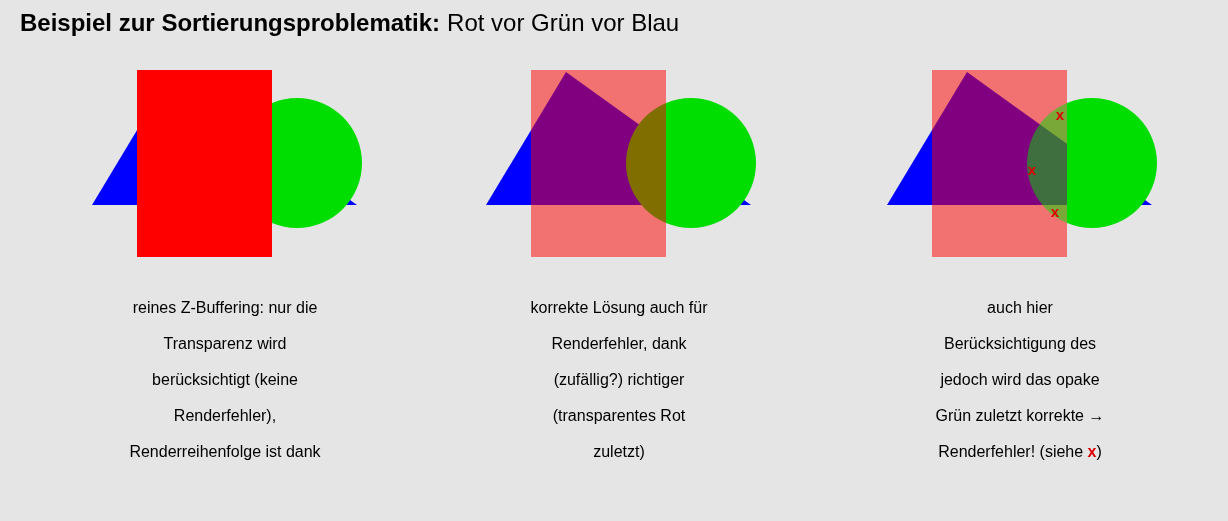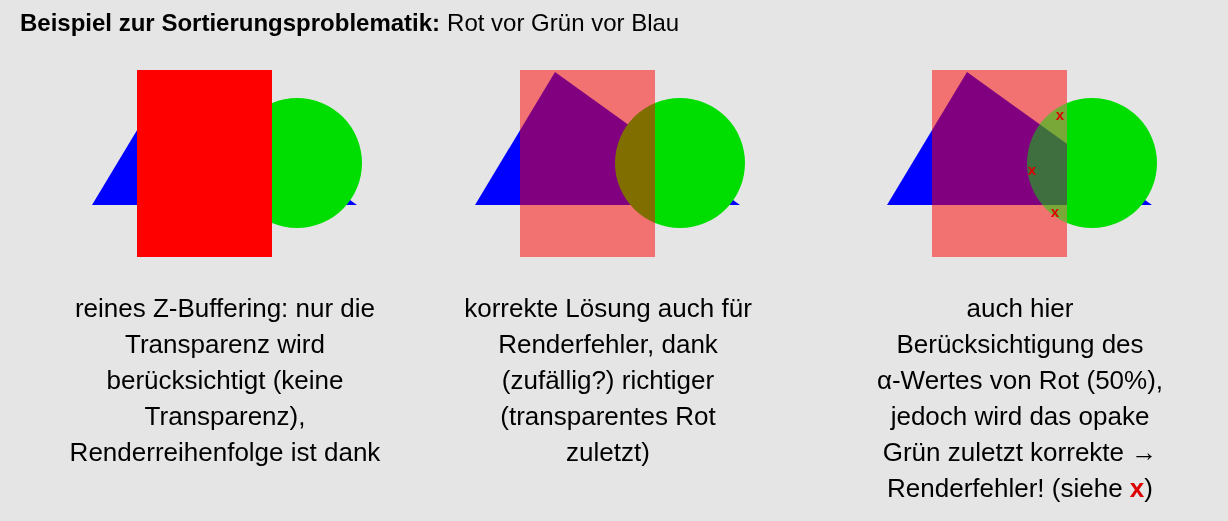--- a/index.html
+++ b/index.html
@@ -16,27 +16,27 @@
     position: absolute;
     left: 20px;
     top: 9px;
     font-size: 24px;
     white-space: nowrap;
   }
   .title .b { font-weight: bold; }
   .title .r { margin-left: 7px; }
   .panel { position: absolute; top: 62px; }
   #panel-1 { left: 35px;  width: 380px; }
-  #panel-2 { left: 413px; width: 390px; }
+  #panel-2 { left: 424px; width: 390px; }
   #panel-3 { left: 825px; width: 390px; }
   .panel svg { display: block; margin: 0 auto; }
   .caption {
     margin-top: 33px;
     text-align: center;
-    font-size: 26px;
+    font-size: 16px;
     line-height: 36px;
   }
   .mark-red { color: #dd0000; font-weight: bold; }
   .err-x {
     font-family: "Liberation Sans", sans-serif;
     font-size: 15px;
     font-weight: bold;
   }
 </style>
 </head>
@@ -51,21 +51,21 @@
   <div class="panel" id="panel-1">
     <svg width="280" height="195" viewBox="0 0 280 195">
       <polygon points="7,143 87,10 272,143" fill="#0000ff"></polygon>
       <circle cx="212" cy="101" r="65" fill="#00dd00"></circle>
       <rect x="52" y="8" width="135" height="187" fill="#ff0000"></rect>
     </svg>
     <div class="caption">
       <div>reines Z-Buffering: nur die</div>
       <div>Transparenz wird</div>
       <div>berücksichtigt (keine</div>
-      <div>Transparenz),</div>
+      <div>Renderfehler),</div>
       <div>Renderreihenfolge ist dank</div>
     </div>
   </div>
 
   <div class="panel" id="panel-2">
     <svg width="280" height="195" viewBox="0 0 280 195">
       <polygon points="7,143 87,10 272,143" fill="#0000ff"></polygon>
       <circle cx="212" cy="101" r="65" fill="#00dd00"></circle>
       <rect x="52" y="8" width="135" height="187" fill-opacity="0.5" fill="#ff0000"></rect>
     </svg>
@@ -92,21 +92,20 @@
       <rect x="52" y="8" width="135" height="187" fill-opacity="0.5" fill="#ff0000"></rect>
       <circle cx="212" cy="101" r="65" fill-opacity="0.5" clip-path="url(#clip-inside-rect)" fill="#00dd00"></circle>
       <circle cx="212" cy="101" r="65" clip-path="url(#clip-outside-rect)" fill="#00dd00"></circle>
       <text class="err-x" x="180" y="58" text-anchor="middle" fill="#dd0000">x</text>
       <text class="err-x" x="152" y="113" text-anchor="middle" fill="#dd0000">x</text>
       <text class="err-x" x="175" y="155" text-anchor="middle" fill="#dd0000">x</text>
     </svg>
     <div class="caption">
       <div>auch hier</div>
       <div>Berücksichtigung des</div>
-      <div>α-Wertes von Rot (50%),</div>
       <div>jedoch wird das opake</div>
       <div>Grün zuletzt korrekte →</div>
       <div>
         <span>Renderfehler! (siehe </span><span class="mark-red">x</span><span>)</span>
       </div>
     </div>
   </div>
 
 </div>
 

